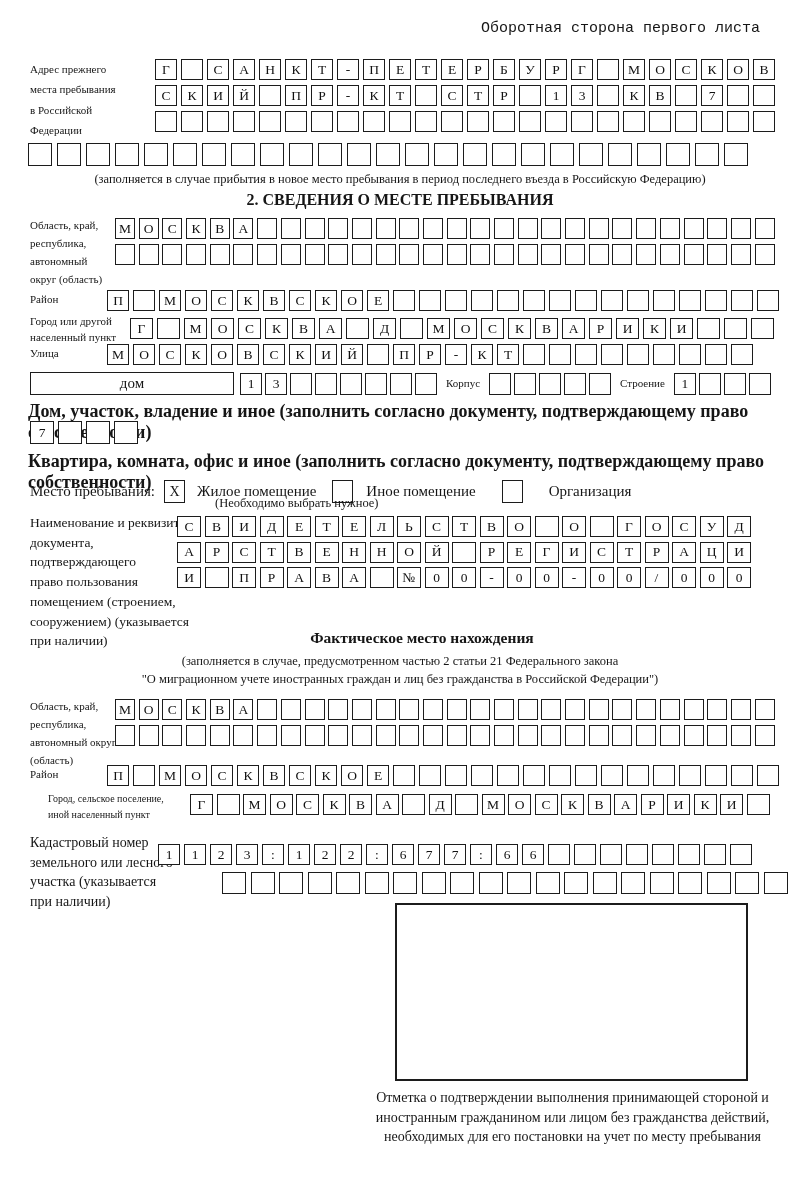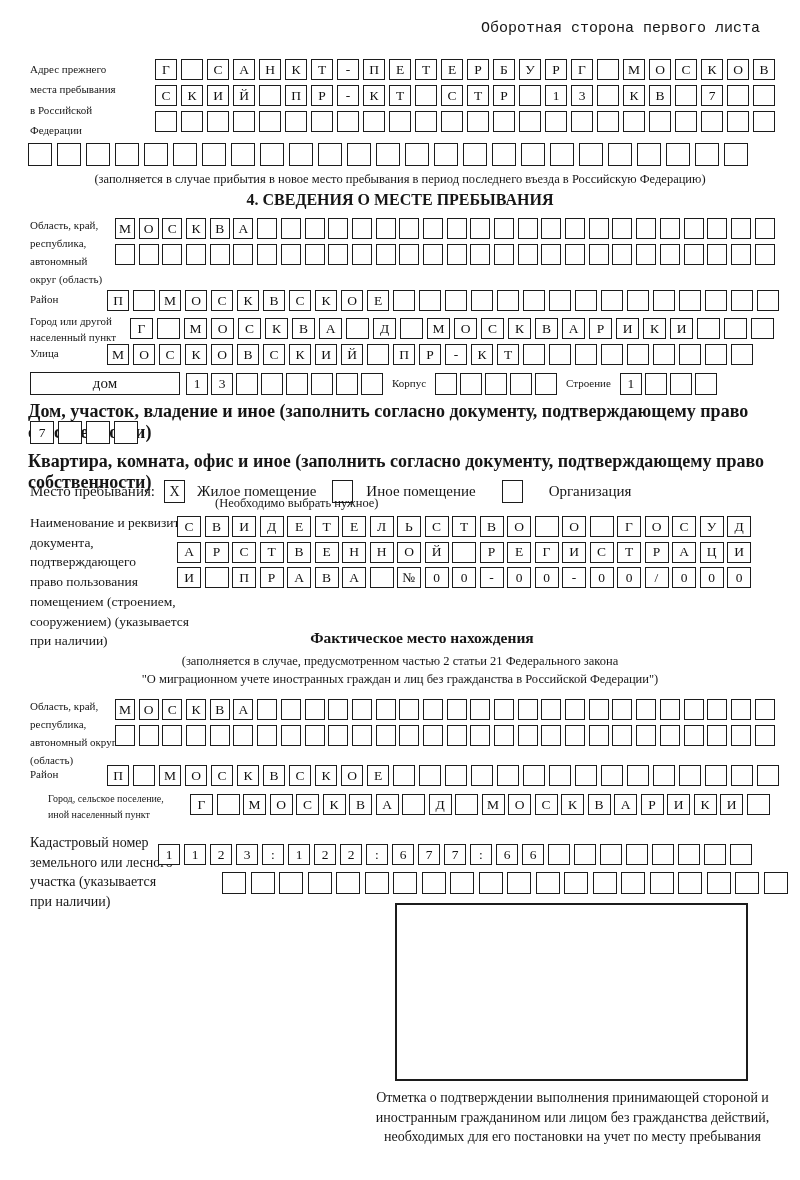--- a/index.html
+++ b/index.html
@@ -163,21 +163,21 @@
     <div class="cell"></div>
     <div class="cell"></div>
     <div class="cell"></div>
     <div class="cell"></div>
     <div class="cell"></div>
     <div class="cell"></div>
     <div class="cell"></div>
   </div>
 <div class="abs note" style="top:172px; left:0;">(заполняется в случае прибытия в новое место пребывания в период последнего въезда в Российскую Федерацию)</div>
 
-<div class="abs sect-title" style="top:191px; left:0;">4. СВЕДЕНИЯ О МЕСТЕ ПРЕБЫВАНИЯ</div>
+<div class="abs sect-title" style="top:191px; left:0;">2. СВЕДЕНИЯ О МЕСТЕ ПРЕБЫВАНИЯ</div>
 
 <div class="abs lbl" style="top:216px; left:30px;">Область, край,
 республика,
 автономный
 округ (область)</div>
 <div class="abs colstack gap5" style="top:218px; left:115px;">
   <div class="cells r28">
       <div class="cell">М</div>
       <div class="cell">О</div>
       <div class="cell">С</div>
@@ -321,21 +321,21 @@
     <div class="cell"></div>
     <div class="cell"></div>
     <div class="cell"></div>
     <div class="cell"></div>
     <div class="cell"></div>
     <div class="cell"></div>
     <div class="cell"></div>
   </div>
 
 <div class="abs" style="top:372px; left:30px; display:flex; align-items:center; gap:6px;">
-  <div class="widebox" style="width:150px;">дом</div>
+  <div class="widebox" style="width:204px;">дом</div>
   <div class="cells rh">
       <div class="cell">1</div>
       <div class="cell">3</div>
       <div class="cell"></div>
       <div class="cell"></div>
       <div class="cell"></div>
       <div class="cell"></div>
       <div class="cell"></div>
       <div class="cell"></div>
     </div>

